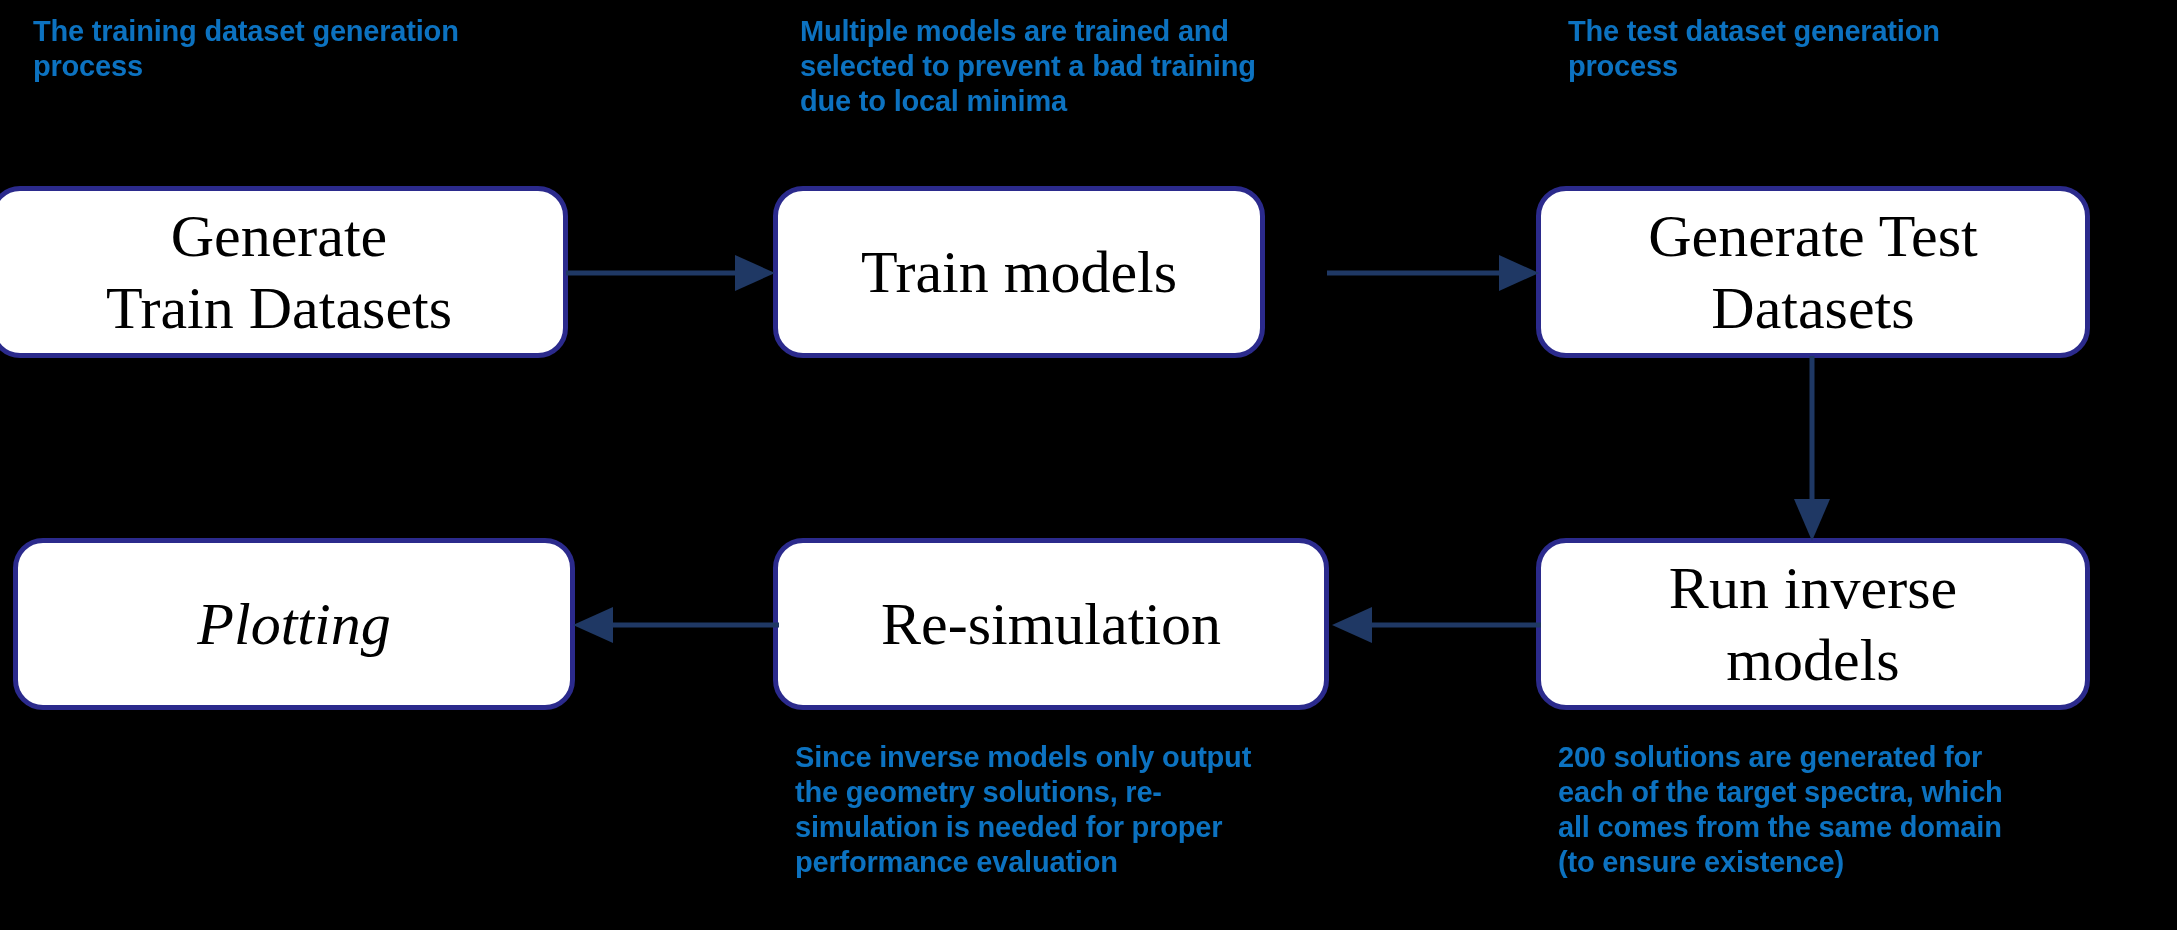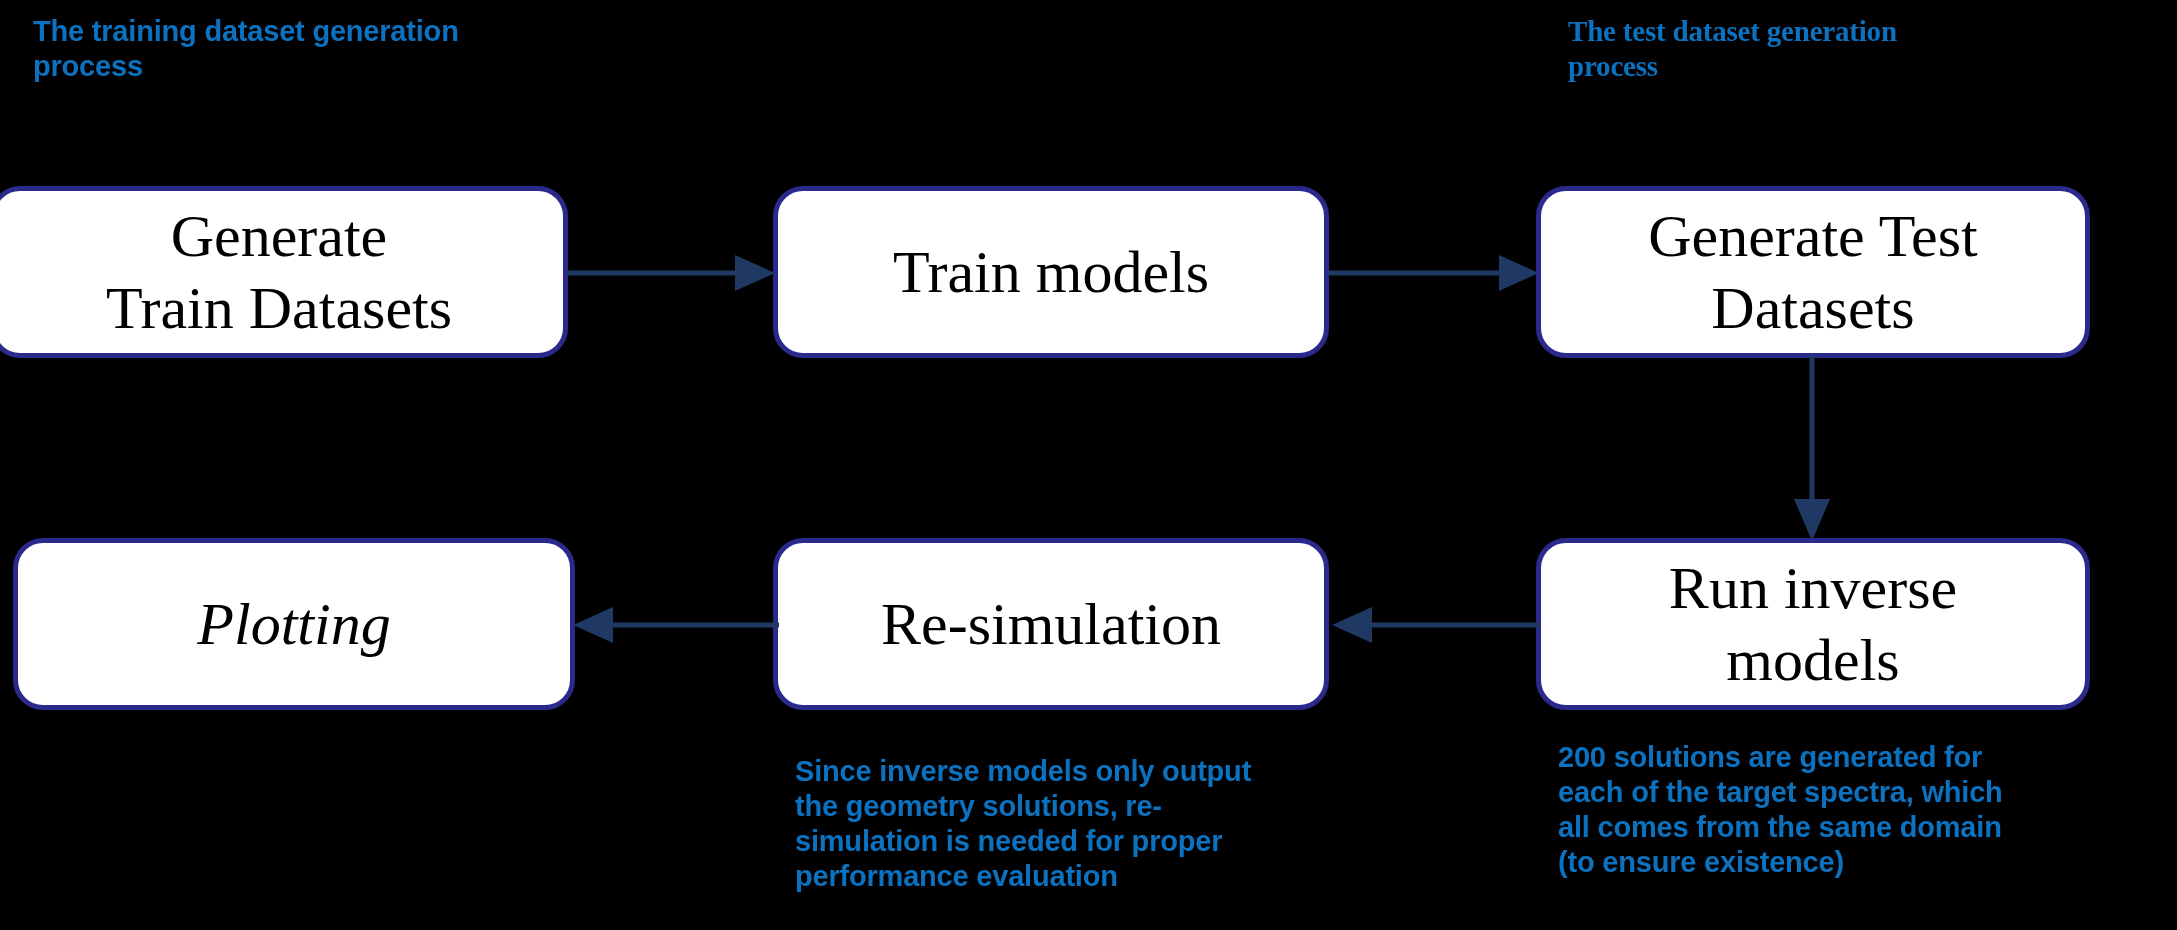--- a/index.html
+++ b/index.html
@@ -57,30 +57,33 @@
   .arrow svg { display: block; }
 </style>
 </head>
 <body>
 
 <div id="canvas">
 
   <div class="note" style="left:33px; top:14px; width:560px;">The training dataset generation
 process</div>
 
+  <div class="note" style="left:800px; top:14px; width:580px;">Multiple models are trained and
+selected to prevent a bad training
+due to local minima</div>
 
-  <div class="note" style="left:1568px; top:14px; width:580px;font-family:Liberation Serif, serif;">The test dataset generation
+  <div class="note" style="left:1568px; top:14px; width:580px;">The test dataset generation
 process</div>
 
   <div class="box" style="left:-10px; top:186px; width:578px; height:172px;">
     <span class="box-label">Generate
 Train Datasets</span>
   </div>
 
-  <div class="box" style="left:773px; top:186px; width:556px; height:172px;">
+  <div class="box" style="left:773px; top:186px; width:492px; height:172px;">
     <span class="box-label">Train models</span>
   </div>
 
   <div class="box" style="left:1536px; top:186px; width:554px; height:172px;">
     <span class="box-label">Generate Test
 Datasets</span>
   </div>
 
   <div class="box" style="left:13px; top:538px; width:562px; height:172px;font-style:italic;">
     <span class="box-label">Plotting</span>
@@ -124,21 +127,21 @@
   </div>
 
   <div class="arrow" style="left:566px; top:604px; width:215px; height:42px;">
     <svg width="215" height="42" viewBox="0 0 215 42">
       <line x1="40" y1="21" x2="213" y2="21" stroke="#1F3864" stroke-width="5"></line>
       <polygon points="47,3 7,21 47,39" fill="#1F3864"></polygon>
     </svg>
   </div>
 
 
-  <div class="note" style="left:795px; top:740px; width:560px;margin-top:14px;">Since inverse models only output
+  <div class="note" style="left:795px; top:740px; width:560px;">Since inverse models only output
 the geometry solutions, re-
 simulation is needed for proper
 performance evaluation</div>
 
   <div class="note" style="left:1558px; top:740px; width:580px;">200 solutions are generated for
 each of the target spectra, which
 all comes from the same domain
 (to ensure existence)</div>
 
 </div>

